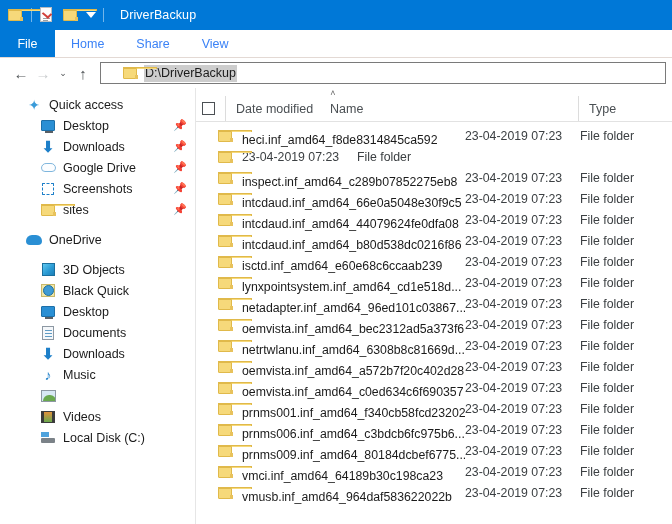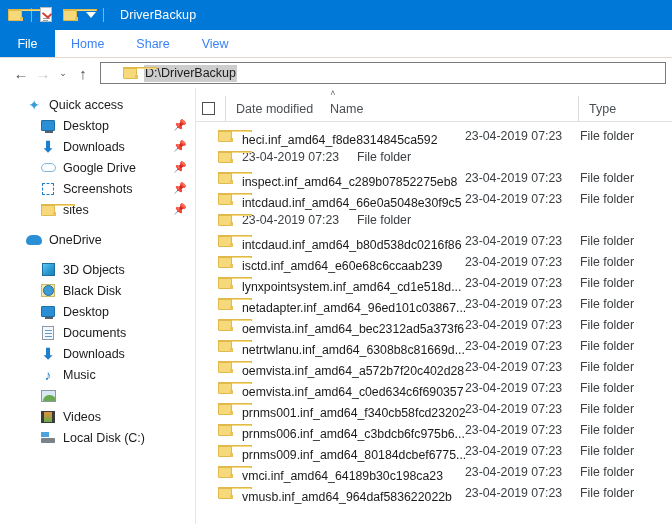--- a/index.html
+++ b/index.html
@@ -366,21 +366,21 @@
       <span class="sb-icon">
           <span class="ic-cube"></span>
         </span>
       <span class="sb-label">3D Objects</span>
     </div>
 
     <div class="sb-item lvl1">
       <span class="sb-icon">
           <span class="ic-user"></span>
         </span>
-      <span class="sb-label">Black Disk</span>
+      <span class="sb-label">Black Quick</span>
     </div>
 
     <div class="sb-item lvl1">
       <span class="sb-icon">
           <span class="ic-monitor"></span>
         </span>
       <span class="sb-label">Desktop</span>
     </div>
 
     <div class="sb-item lvl1">
@@ -487,20 +487,21 @@
         <span class="cell-date">23-04-2019 07:23</span>
         <span class="cell-type">File folder</span>
       </div>
 
       <div class="row">
         <span class="folder">
             <span class="tab"></span>
             <span class="body"></span>
             <span class="fold"></span>
           </span>
+        <span class="cell-name">intcdaud.inf_amd64_44079624fe0dfa08</span>
         <span class="cell-date">23-04-2019 07:23</span>
         <span class="cell-type">File folder</span>
       </div>
 
       <div class="row">
         <span class="folder">
             <span class="tab"></span>
             <span class="body"></span>
             <span class="fold"></span>
           </span>

